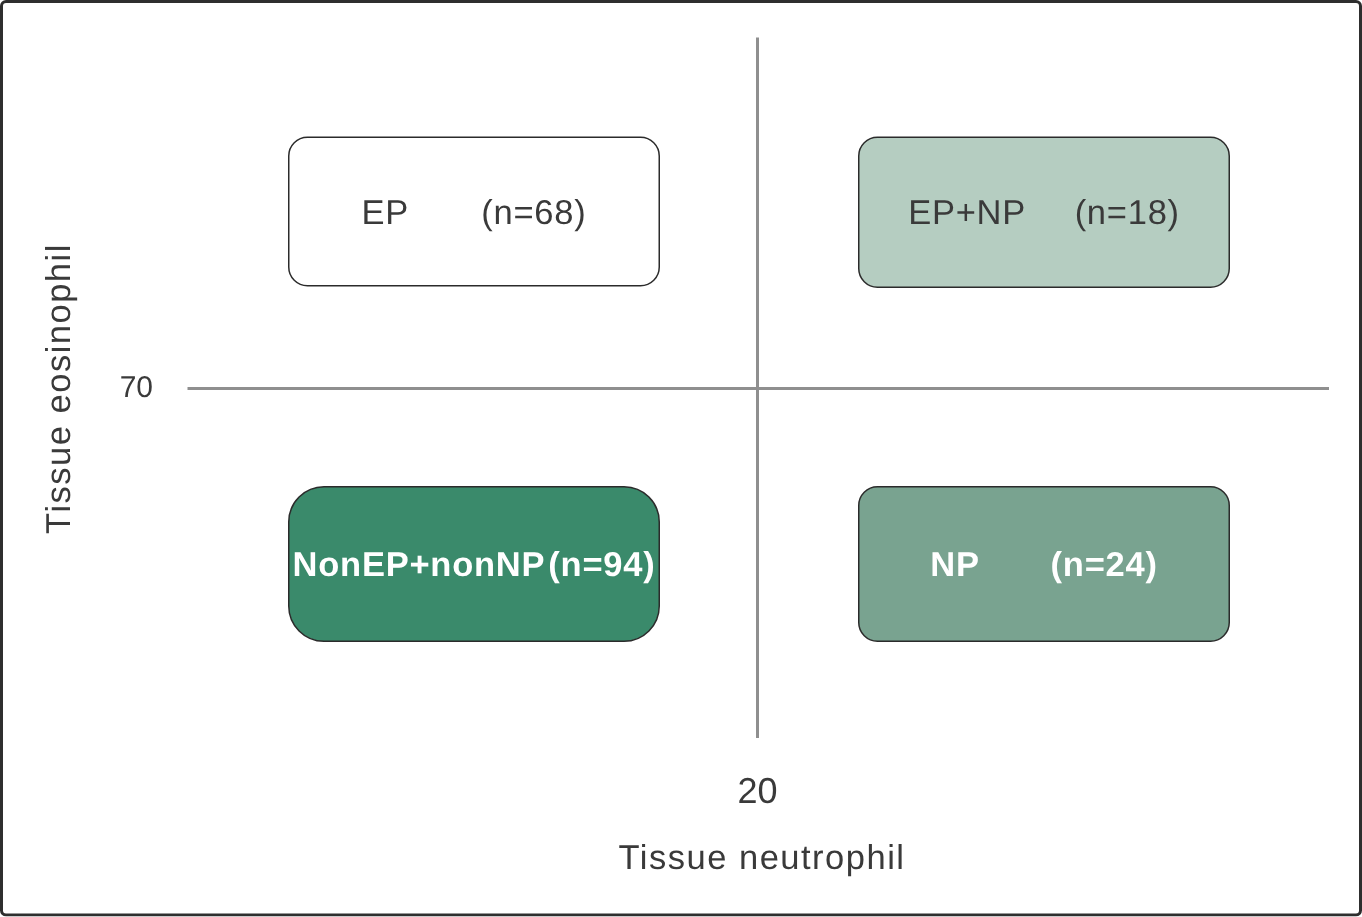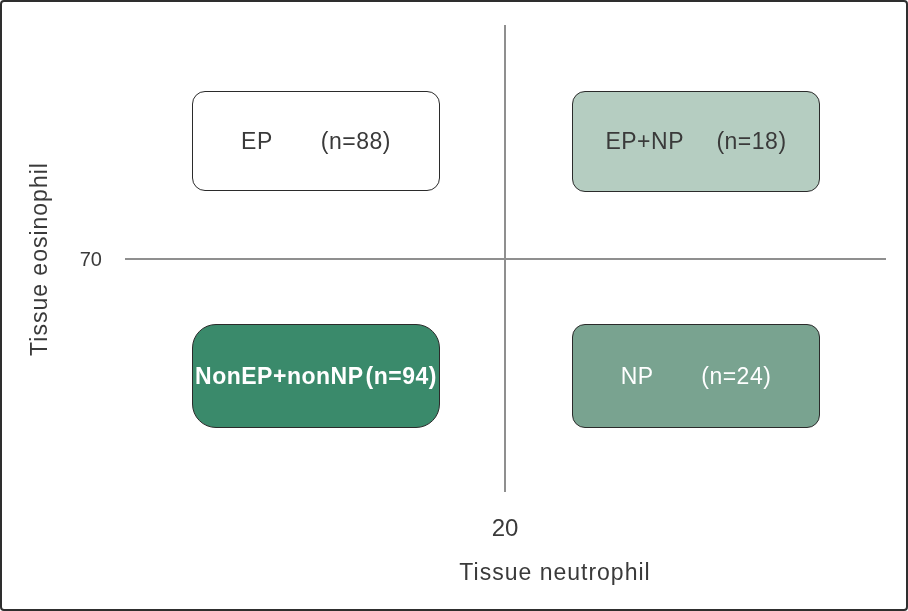--- a/index.html
+++ b/index.html
@@ -57,59 +57,58 @@
     color: #3a3a3a;
   }
   .x-axis-label {
     position: absolute;
     left: 506px; top: 570px;
     transform: translate(-50%, -50%);
     white-space: nowrap;
     font-size: 23px;
     letter-spacing: 1px;
     color: #3a3a3a;
-    margin-left: 47px;
   }
 
   
   .qbox {
     position: absolute;
     width: 248px;
     border: 1.5px solid #2b2b2b;
     border-radius: 13px;
     display: flex;
     flex-direction: row;
     align-items: center;
     justify-content: space-evenly;
     font-size: 23px;
     letter-spacing: 0.5px;
     text-align: center;
   }
   .q-tl { left: 190px; top: 89px;  height: 100px; background: #ffffff; color: #3a3a3a; }
   .q-tr { left: 570px; top: 89px;  height: 101px; background: #b5cdc1; color: #3a3a3a; }
   .q-bl { left: 190px; top: 322px; height: 104px; background: #3a8a6b; color: #ffffff; font-weight: 700; border-radius: 24px; }
-  .q-br { left: 570px; top: 322px; height: 104px; background: #79a390; color: #ffffff; font-weight: 400; }
+  .q-br { left: 570px; top: 322px; height: 104px; background: #79a390; color: #ffffff; font-weight: 700; }
   .qbox .line { line-height: 1; }
 </style>
 </head>
 <body>
 
 <div class="canvas">
 
   <div class="vline"></div>
   <div class="hline"></div>
 
   <div class="y-axis-label">Tissue eosinophil</div>
   <div class="y-threshold">70</div>
   <div class="x-threshold">20</div>
   <div class="x-axis-label">Tissue neutrophil</div>
 
   <div class="qbox q-tl">
     <div class="line">EP</div>
-    <div class="line">(n=88)</div>
+    <div class="line">(n=68)</div>
   </div>
 
   <div class="qbox q-tr">
     <div class="line">EP+NP</div>
     <div class="line">(n=18)</div>
   </div>
 
   <div class="qbox q-bl">
     <div class="line">NonEP+nonNP</div>
     <div class="line">(n=94)</div>

